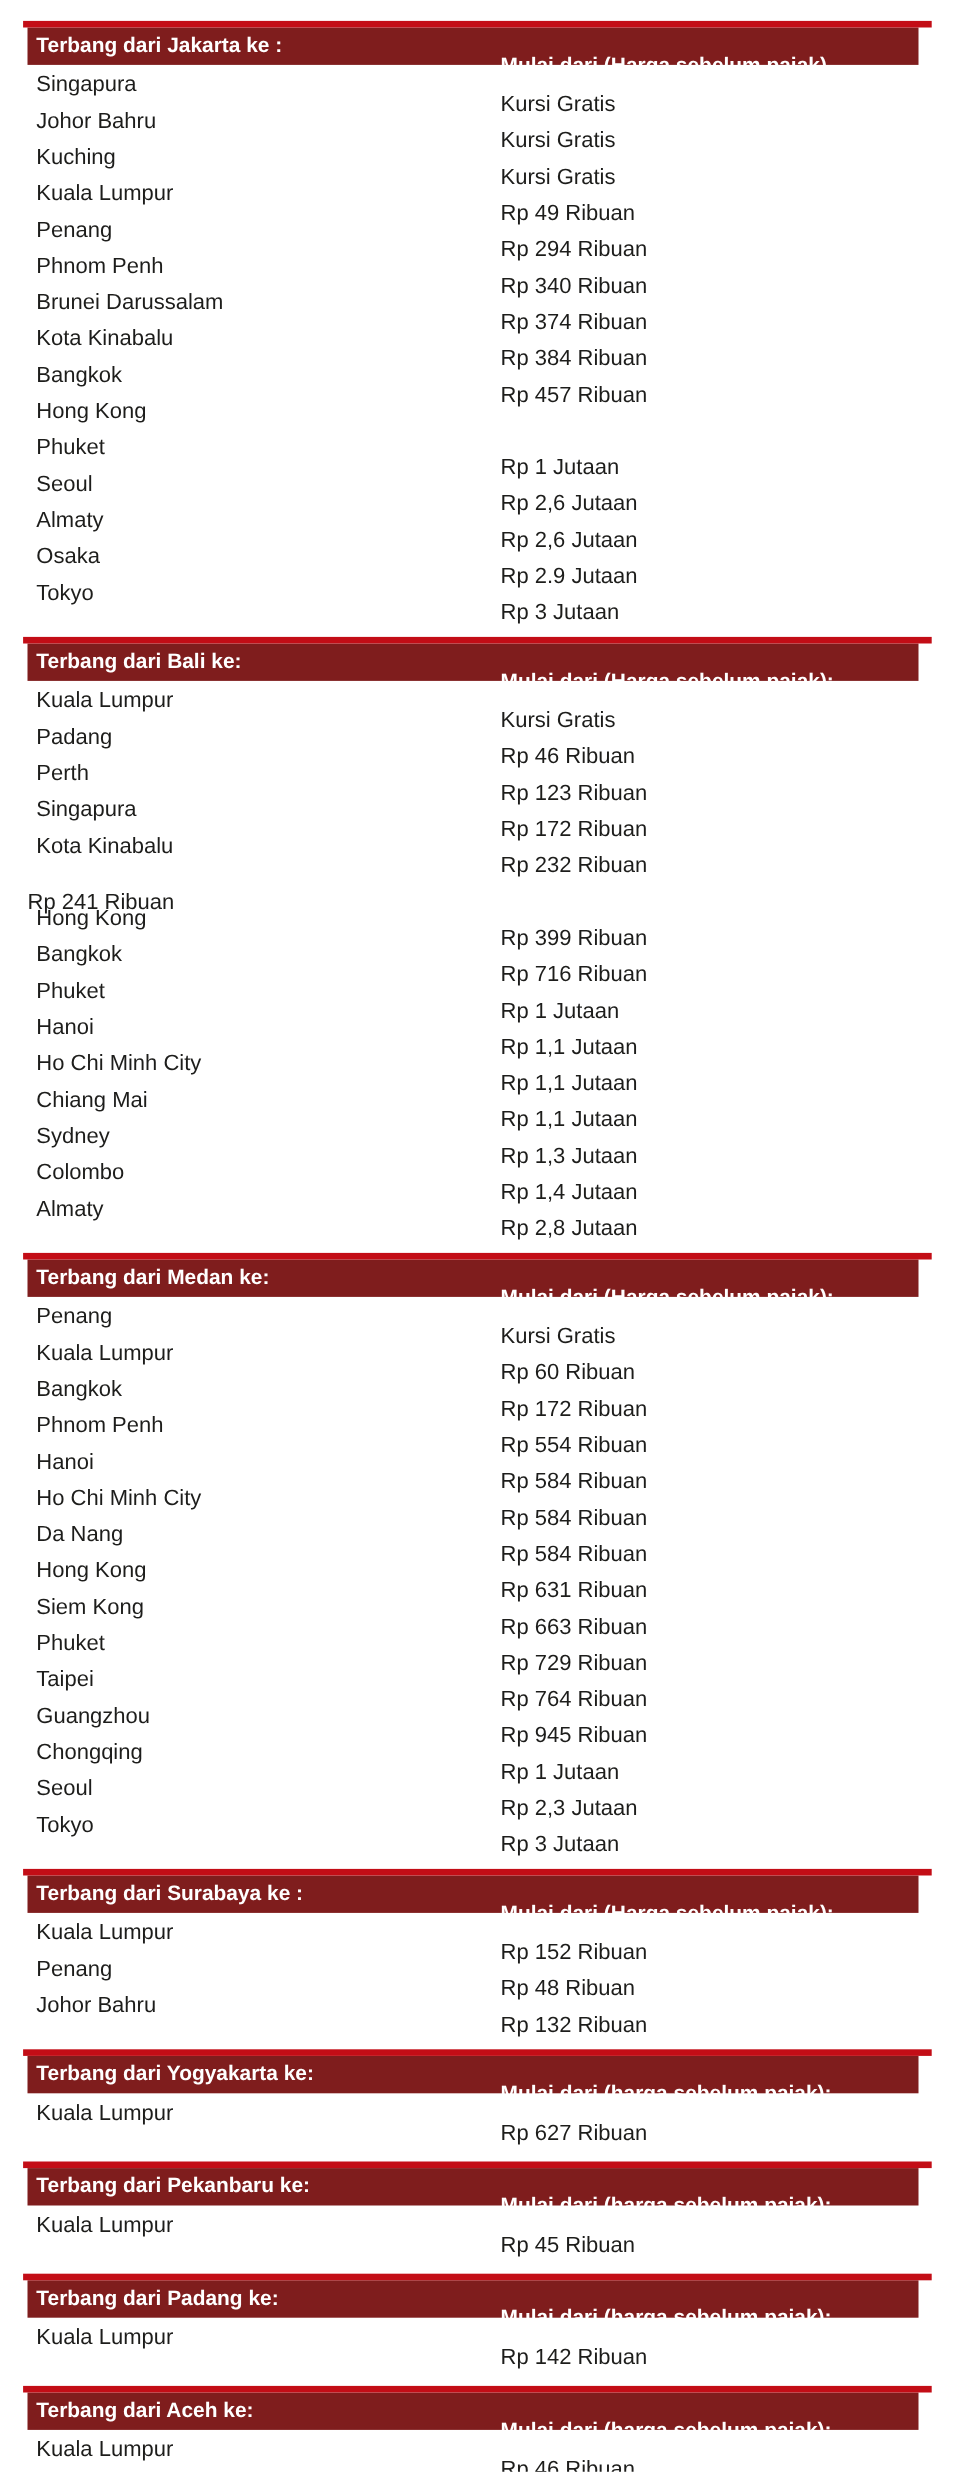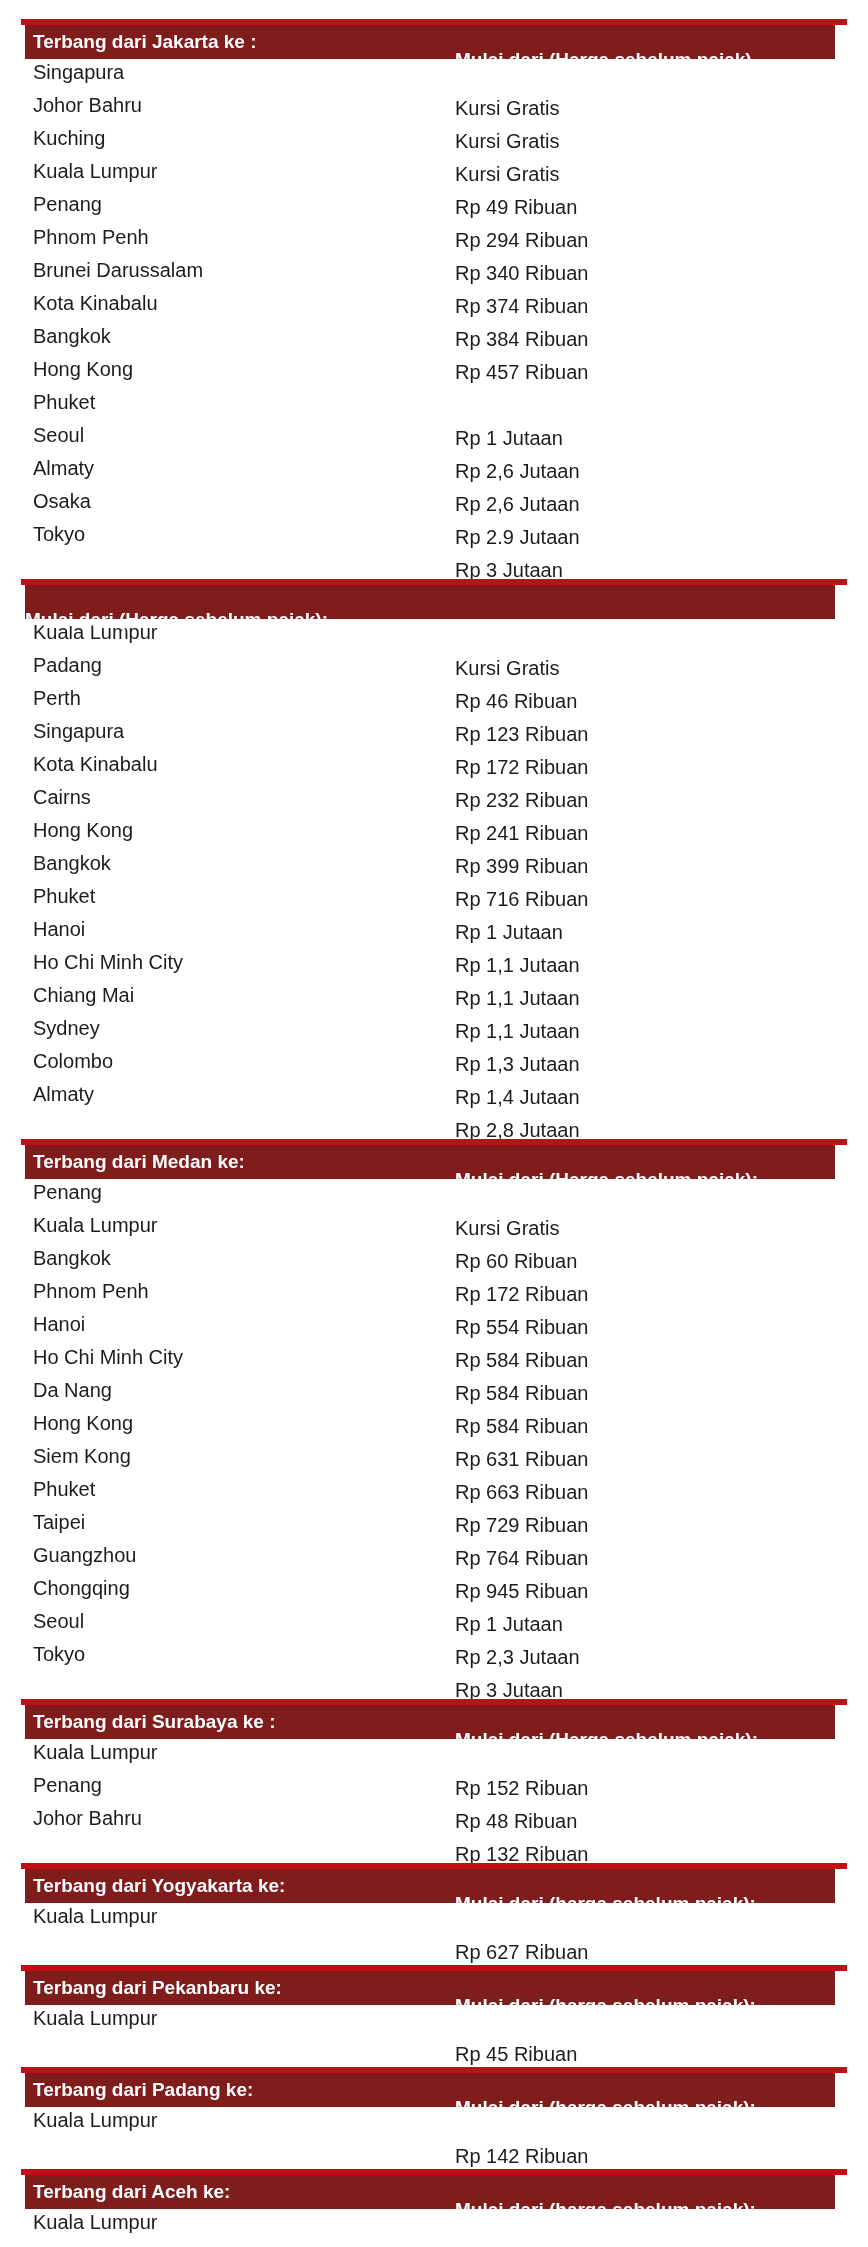--- a/index.html
+++ b/index.html
@@ -4,21 +4,21 @@
 <style>
   html,body{margin:0;padding:0;background:#ffffff;}
   body{width:868px;height:2247px;font-family:"Liberation Sans",sans-serif;-webkit-font-smoothing:antialiased;}
   .page{box-sizing:border-box;width:868px;padding:25px 33px 0 25px;}
   .section{margin-bottom:29px;}
   .section.small{margin-bottom:33px;}
   .header-bar{position:relative;height:34px;background:#7f1d1d;display:flex;align-items:center;}
   .header-bar::before{content:"";position:absolute;top:-6px;left:-4px;right:-12px;height:6px;background:#C30D16;}
   .hcell{color:#ffffff;font-weight:700;font-size:19px;line-height:34px;white-space:nowrap;}
   .rows{padding-top:2px;}
-  .row{height:33px;display:flex;align-items:flex-start;}
+  .row{height:33px;display:flex;align-items:center;}
   .cell{font-size:20px;color:#1D1D1B;white-space:nowrap;}
   .cl{width:430px;box-sizing:border-box;padding-left:8px;flex:none;}
   .cr{flex:1;margin-top:36px;}
 </style>
 </head>
 <body>
 
 <div class="page">
 
   <div class="section">
@@ -84,20 +84,21 @@
         </div>
       <div class="row">
           <div class="cell cl">Tokyo</div>
           <div class="cell cr">Rp 3 Jutaan</div>
         </div>
     </div>
   </div>
 
   <div class="section">
     <div class="header-bar">
+      <div class="hcell cl">Terbang dari Bali ke:</div>
       <div class="hcell cr">Mulai dari (Harga sebelum pajak):</div>
     </div>
     <div class="rows">
       <div class="row">
           <div class="cell cl">Kuala Lumpur</div>
           <div class="cell cr">Kursi Gratis</div>
         </div>
       <div class="row">
           <div class="cell cl">Padang</div>
           <div class="cell cr">Rp 46 Ribuan</div>
@@ -108,21 +109,20 @@
         </div>
       <div class="row">
           <div class="cell cl">Singapura</div>
           <div class="cell cr">Rp 172 Ribuan</div>
         </div>
       <div class="row">
           <div class="cell cl">Kota Kinabalu</div>
           <div class="cell cr">Rp 232 Ribuan</div>
         </div>
       <div class="row">
-          <div class="cell cl">Cairns</div>
           <div class="cell cr">Rp 241 Ribuan</div>
         </div>
       <div class="row">
           <div class="cell cl">Hong Kong</div>
           <div class="cell cr">Rp 399 Ribuan</div>
         </div>
       <div class="row">
           <div class="cell cl">Bangkok</div>
           <div class="cell cr">Rp 716 Ribuan</div>
         </div>

